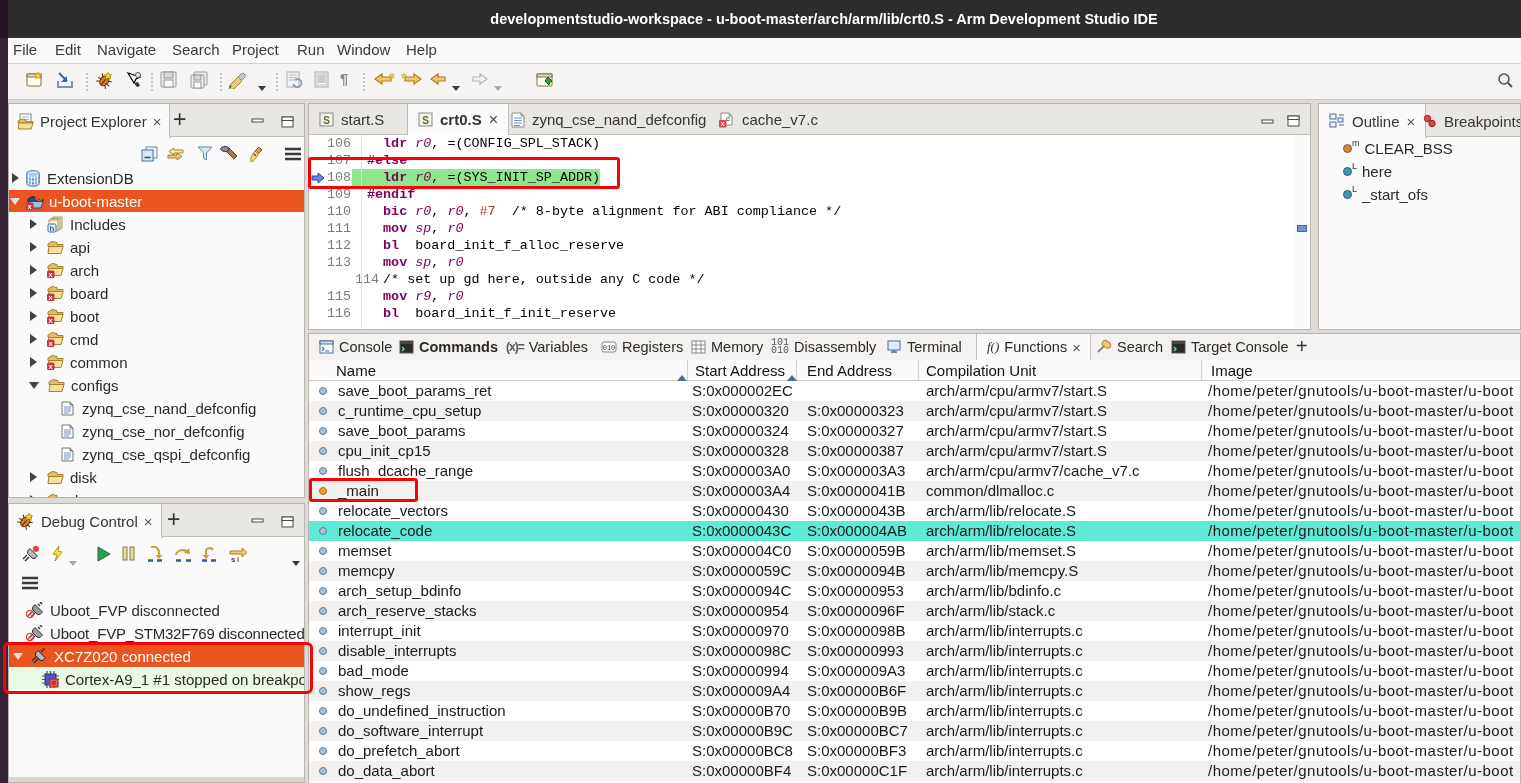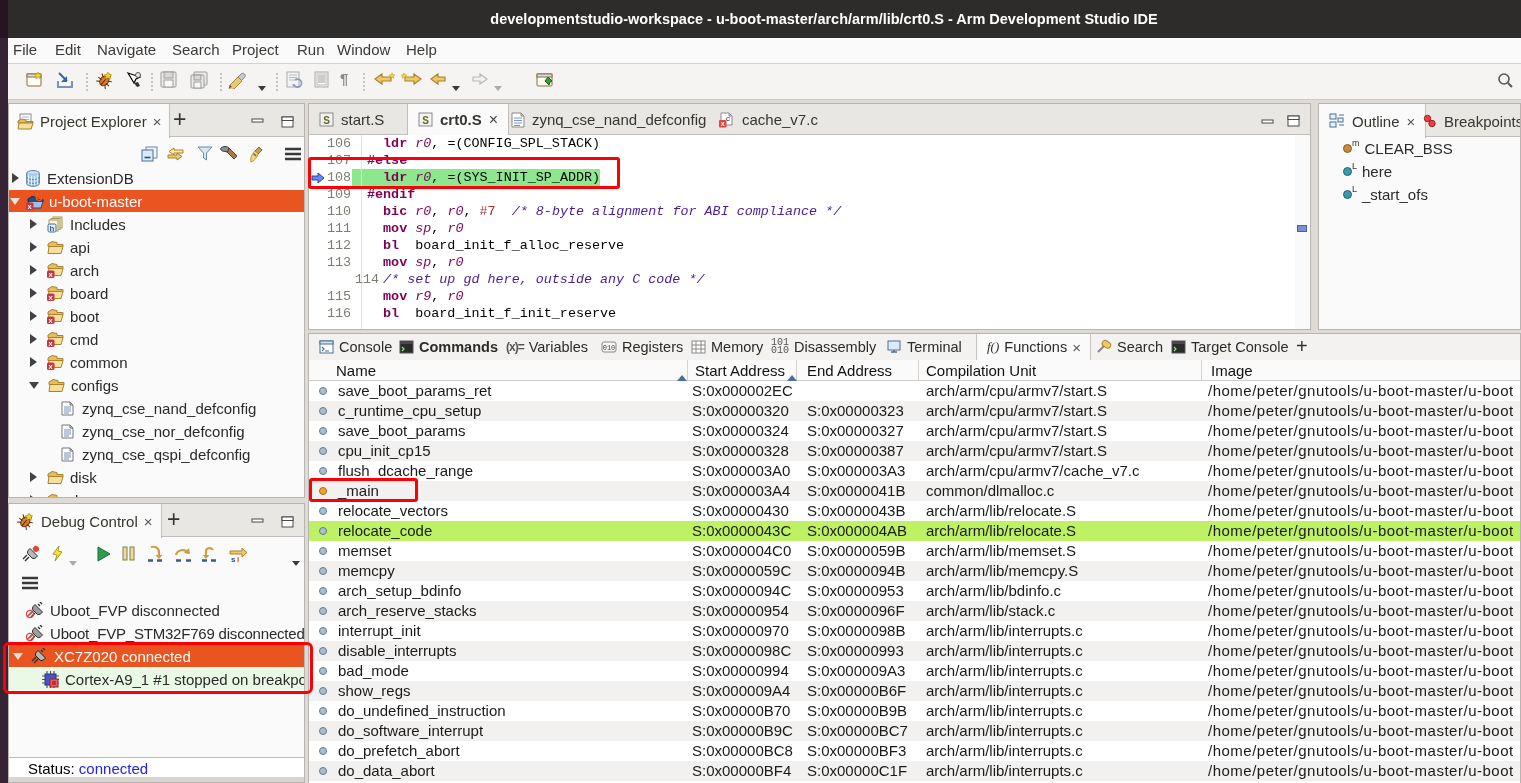--- a/index.html
+++ b/index.html
@@ -18,21 +18,21 @@
 .tab { position:absolute; top:0; height:34px; display:flex; align-items:center; gap:7px; font-size:15px; color:#37352f; padding:0 10px; }
 .tab.active { background:#fbfafa; border-right:1px solid #c2bdb8; }
 .trow { position:absolute; height:22px; display:flex; align-items:center; font-size:15px; color:#2b2a28; white-space:nowrap; }
 .trow svg, .tab svg, .btab svg { flex:none; }
 .arrow-r { width:0; height:0; border-top:5.5px solid transparent; border-bottom:5.5px solid transparent; border-left:7px solid #45423e; }
 .arrow-d { width:0; height:0; border-left:5.5px solid transparent; border-right:5.5px solid transparent; border-top:7px solid #45423e; }
 .codeline { position:absolute; height:17px; font-family:"Liberation Mono", monospace; font-size:13.4px; line-height:17px; white-space:pre; color:#000; }
 .lnum { position:absolute; width:42px; text-align:right; color:#7d7d74; font-family:"Liberation Mono", monospace; font-size:13.4px; line-height:17px; }
 .kw { color:#7f0055; font-weight:bold; }
 .reg { color:#7f0055; font-style:italic; }
-.cmt { color:#4c1d95;font-style:italic; }
+.cmt { color:#000000; }
 .num { color:#a53333; }
 .ppd { color:#7f0055; font-weight:bold; }
 .btab { position:absolute; top:0; height:25px; display:flex; align-items:center; gap:5px; font-size:14.5px; color:#2c2a27; }
 .frow { position:absolute; left:0; width:100%; height:20px; font-size:15px; color:#1a1a1a; }
 .frow div { position:absolute; top:1px; white-space:nowrap; }
 .fc1 { left:29px; } .fc2 { left:383px; } .fc3 { left:498px; } .fc4 { left:617px; } .fc5 { left:899px; letter-spacing:0.5px; }
 .bullet { position:absolute; left:10px; top:6px; width:8px; height:8px; border-radius:50%; background:#a9bfd0; border:1px solid #5e7c94; }
 .redbox { position:absolute; border:3px solid #fb0007; border-radius:3px; z-index:60; }
 .minmax { position:absolute; top:10px; }
 
@@ -471,21 +471,20 @@
         <svg width="17" height="17" viewBox="0 0 17 17" style="">
           <rect x="3" y="3" width="11" height="11" fill="#4a54c8" stroke="#2a2f7a"></rect>
           <path d="M5 0 v3 M8.5 0 v3 M12 0 v3 M5 14 v3 M8.5 14 v3 M12 14 v3 M0 5 h3 M0 8.5 h3 M0 12 h3 M14 5 h3 M14 8.5 h3 M14 12 h3" stroke="#555" stroke-width="1.2"></path>
           <rect x="8" y="8" width="8" height="8" fill="#e06060" stroke="#a02020"></rect>
           <rect x="10" y="10" width="4" height="4" fill="#c03030"></rect>
         </svg>
         <span style="display:inline-block;width:6px;flex:none;"></span>
         <span>Cortex-A9_1 #1 stopped on breakpo</span>
       </div>
     </div>
-    <div class="abs" style="left:0; right:0; bottom:5px; height:20px; border-top:1px solid #c2bdb8; font-size:15px; padding:2px 0 0 19px; background:#ffffff;">Status: <span style="color:#2222ee;">connected</span></div>
     <div class="abs" style="left:0; right:0; bottom:0; height:5px; background:#d8d5d0;"></div>
   </div>
 <div class="abs panel" style="left:308px; top:103px; width:1003px; height:227px; overflow:hidden;">
     <div class="tabbar" style="height:31px;"></div>
     <div class="tab" style="left:0;height:31px;">
       <svg width="15" height="15" viewBox="0 0 15 15" style="">
         <rect x="1" y="1" width="13" height="13" fill="#f2f2ee" stroke="#8a8a8a"></rect>
         <text x="7.5" y="11.5" font-size="10" fill="#6a6a28" text-anchor="middle" font-weight="bold" font-family="Liberation Sans">S</text>
       </svg>
       <span>start.S</span>
@@ -729,21 +728,21 @@
         <div class="fc5">/home/peter/gnutools/u-boot-master/u-boot</div>
       </div>
       <div class="frow" style="top:120px; background:#ffffff;">
         <span class="bullet"></span>
         <div class="fc1">relocate_vectors</div>
         <div class="fc2">S:0x00000430</div>
         <div class="fc3">S:0x0000043B</div>
         <div class="fc4">arch/arm/lib/relocate.S</div>
         <div class="fc5">/home/peter/gnutools/u-boot-master/u-boot</div>
       </div>
-      <div class="frow" style="top:140px; background:#bef264;">
+      <div class="frow" style="top:140px; background:#5eead4;">
         <span class="bullet"></span>
         <div class="fc1">relocate_code</div>
         <div class="fc2">S:0x0000043C</div>
         <div class="fc3">S:0x000004AB</div>
         <div class="fc4">arch/arm/lib/relocate.S</div>
         <div class="fc5">/home/peter/gnutools/u-boot-master/u-boot</div>
       </div>
       <div class="frow" style="top:160px; background:#ffffff;">
         <span class="bullet"></span>
         <div class="fc1">memset</div>

